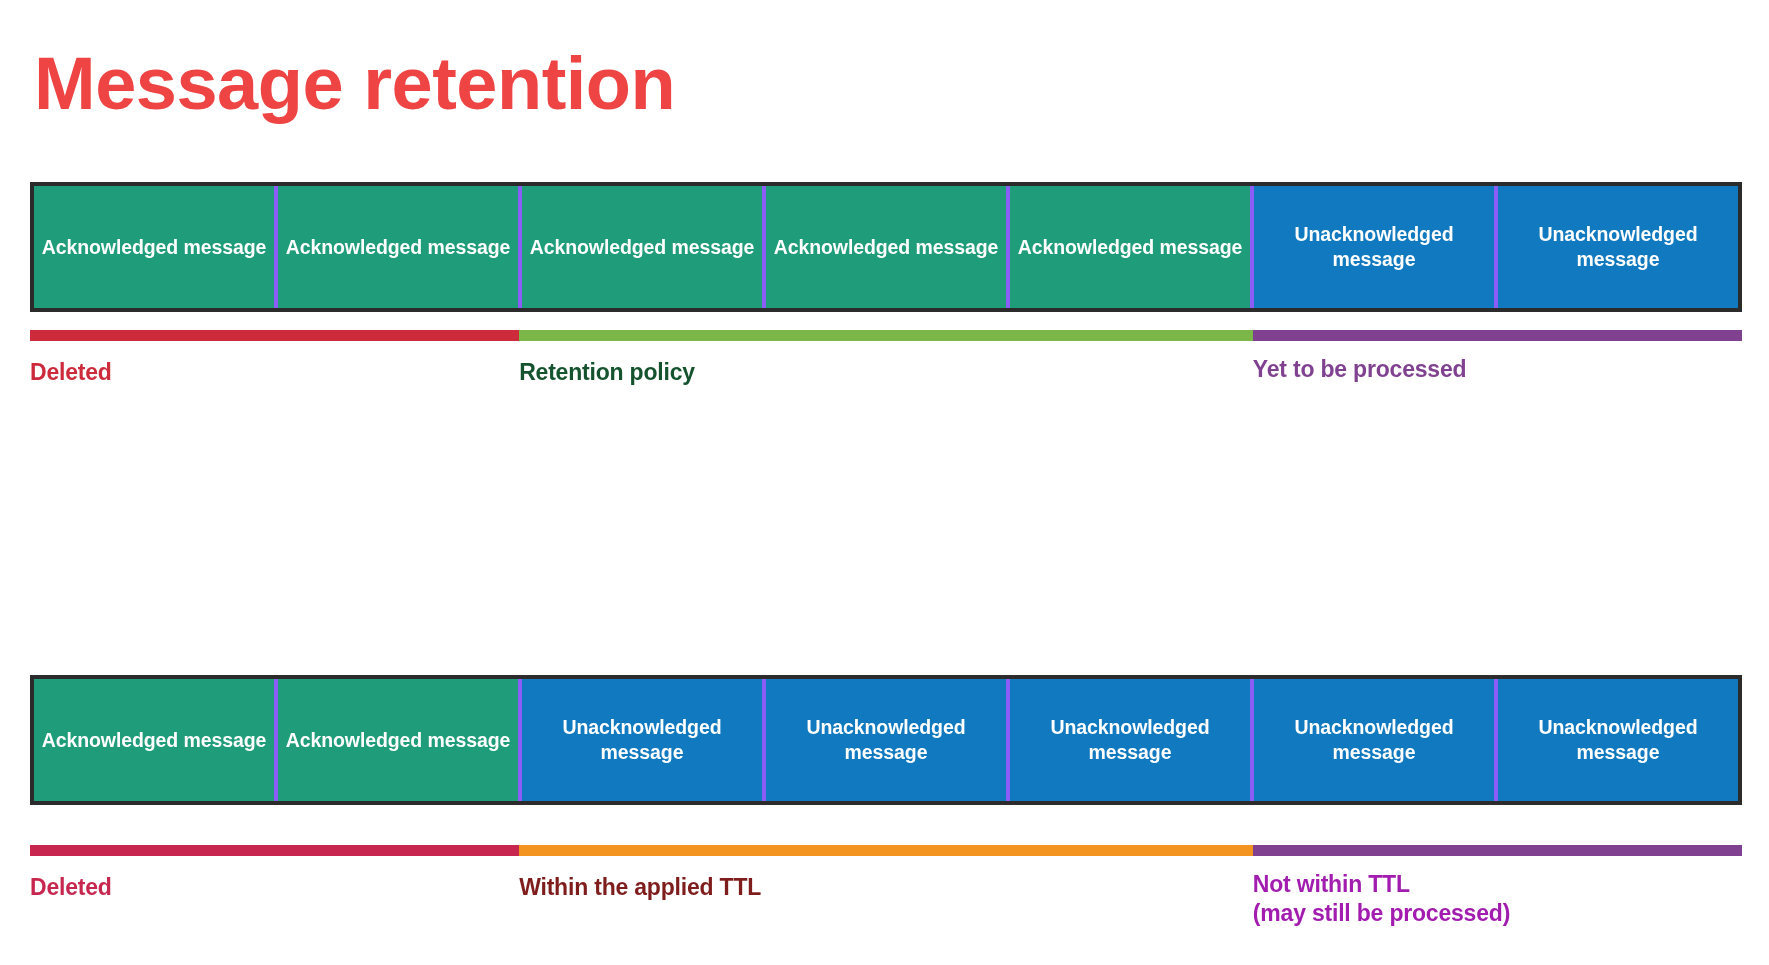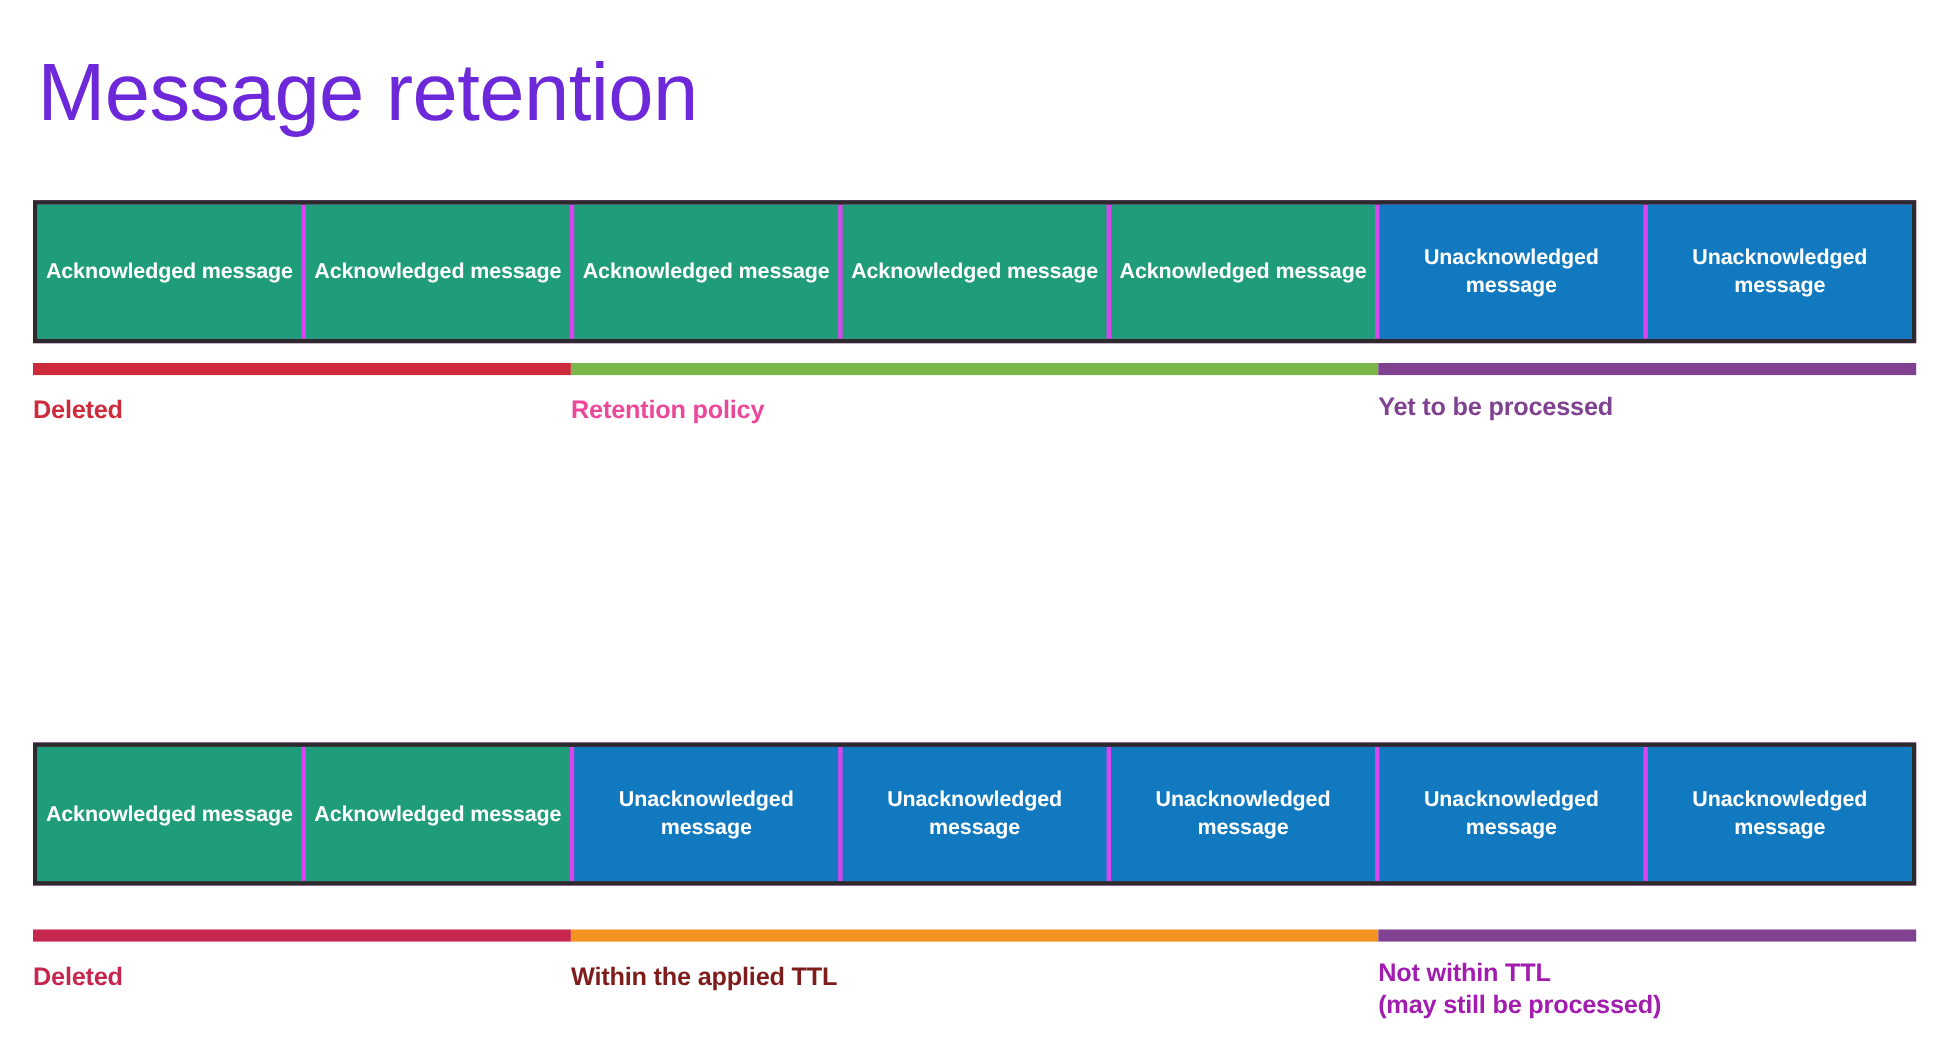--- a/index.html
+++ b/index.html
@@ -17,38 +17,38 @@
     width: 1769px;
     height: 965px;
     background: #ffffff;
   }
 
   
   .section-title {
     position: absolute;
     left: 34px;
     font-family: "Liberation Sans", sans-serif;
-    font-weight: 400;
+    font-weight: 700;
     font-size: 74px;
     line-height: 78px;
-    color: #6d28d9;
+    color: #ef4444;
     letter-spacing: -0.5px;
     white-space: nowrap;
   }
   #title-retention { top: 45px; }
   #title-expiry    { top: 478px; }
 
   
   .message-strip {
     position: absolute;
     left: 30px;
     width: 1712px;
     height: 130px;
     display: flex;
-    background: #d946ef;
+    background: #8b5cf6;
     border: 4px solid #2b2b2b;
     gap: 4px;
   }
   #strip-retention { top: 182px; }
   #strip-expiry    { top: 675px; }
 
   .message-box {
     flex: 1 1 0;
     display: flex;
     align-items: center;
@@ -122,21 +122,21 @@
   </div>
 
   <div class="legend-bar" id="bar-retention">
     <div class="legend-seg" style="flex: 2 1 0px; background: rgb(205, 42, 60);"></div>
     <div class="legend-seg" style="flex: 3 1 0px; background: rgb(122, 182, 72);"></div>
     <div class="legend-seg" style="flex: 2 1 0px; background: rgb(128, 66, 144);"></div>
   </div>
 
   <div class="legend-labels" id="labels-retention">
     <div class="legend-label" style="flex: 2 1 0px; color: rgb(205, 42, 60);">Deleted</div>
-    <div class="legend-label" style="flex: 3 1 0px; color: #ec4899;">Retention policy</div>
+    <div class="legend-label" style="flex: 3 1 0px; color: #14532d;">Retention policy</div>
     <div class="legend-label lifted" style="flex: 2 1 0px; color: rgb(128, 66, 144);">Yet to be processed</div>
   </div>
 
 
   <div class="message-strip" id="strip-expiry">
     <div class="message-box ack">Acknowledged
 message</div>
     <div class="message-box ack">Acknowledged
 message</div>
     <div class="message-box unack">Unacknowledged

